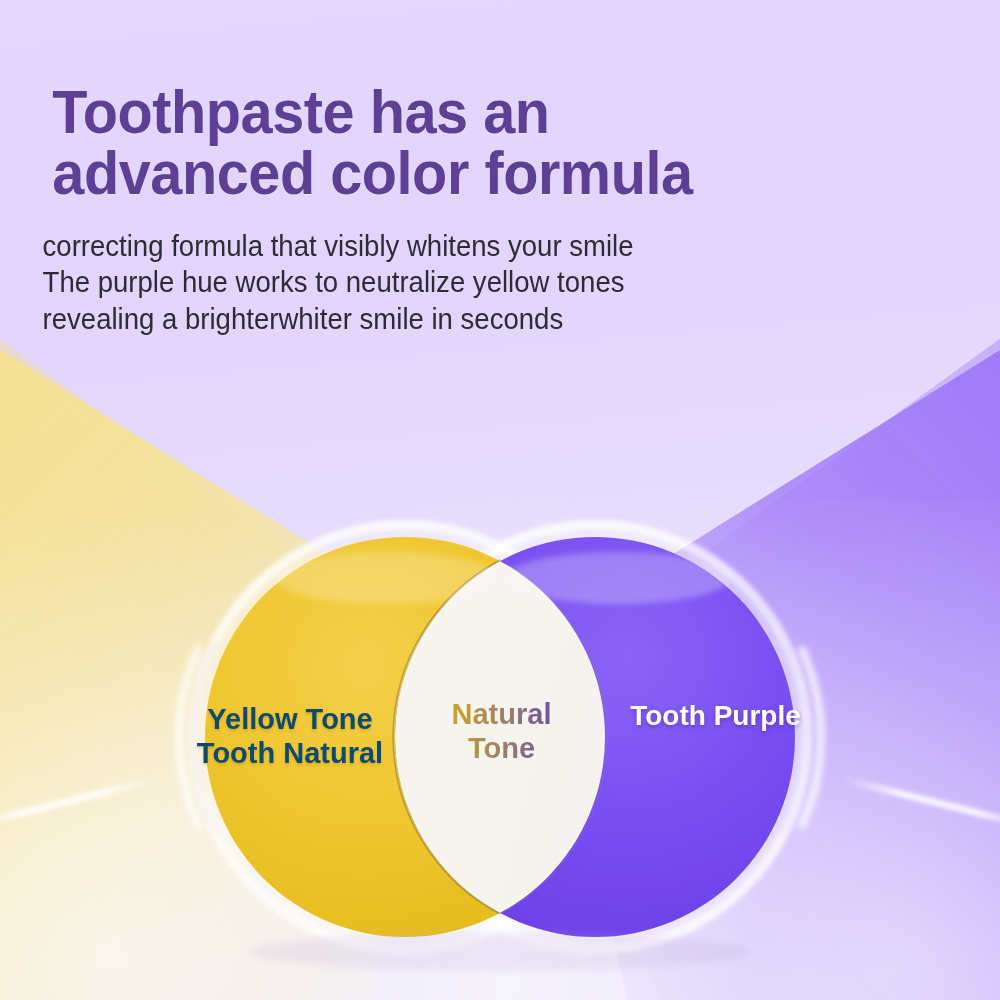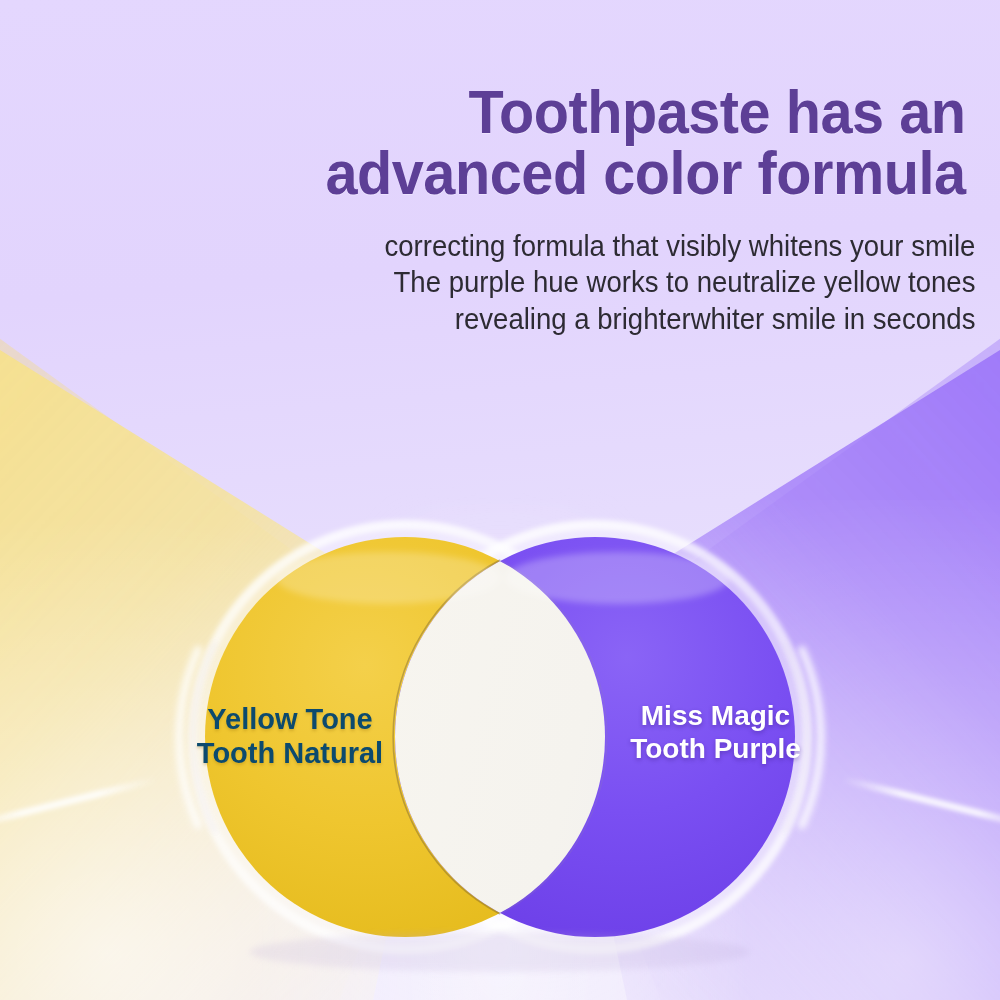--- a/index.html
+++ b/index.html
@@ -117,21 +117,21 @@
   }
   .streak-l { left: -4%; top: 800px; width: 200px; transform: rotate(-14deg); }
   .streak-r { right: -4%; top: 800px; width: 200px; transform: rotate(14deg); }
 
   
   .header {
     position: absolute;
     left: 18px;
     right: 0;
     top: 82px;
-    text-align: right;
+    text-align: left;
     z-index: 6;
   }
 
   .headline {
     color: #5d3f96;
     font-weight: 700;
     font-size: 62px;
     line-height: 0.98;
     letter-spacing: -0.5px;
     transform: scaleX(0.93);
@@ -307,19 +307,22 @@
 
       <ellipse cx="380" cy="452" rx="250" ry="20" fill="#b9a7d6" opacity="0.18" filter="url(#blurSoft)"></ellipse>
     </svg>
   </div>
 
   <div class="lbl lbl-yellow">
     <div>Yellow Tone</div>
     <div>Tooth Natural</div>
   </div>
 
+  <div class="lbl lbl-center">
+    <div>Natural</div>
+    <div>Tone</div>
+  </div>
 
   <div class="lbl lbl-purple">
-    <div>Miss Magic</div>
     <div>Tooth Purple</div>
   </div>
 
 </div>
 
 </body></html>

